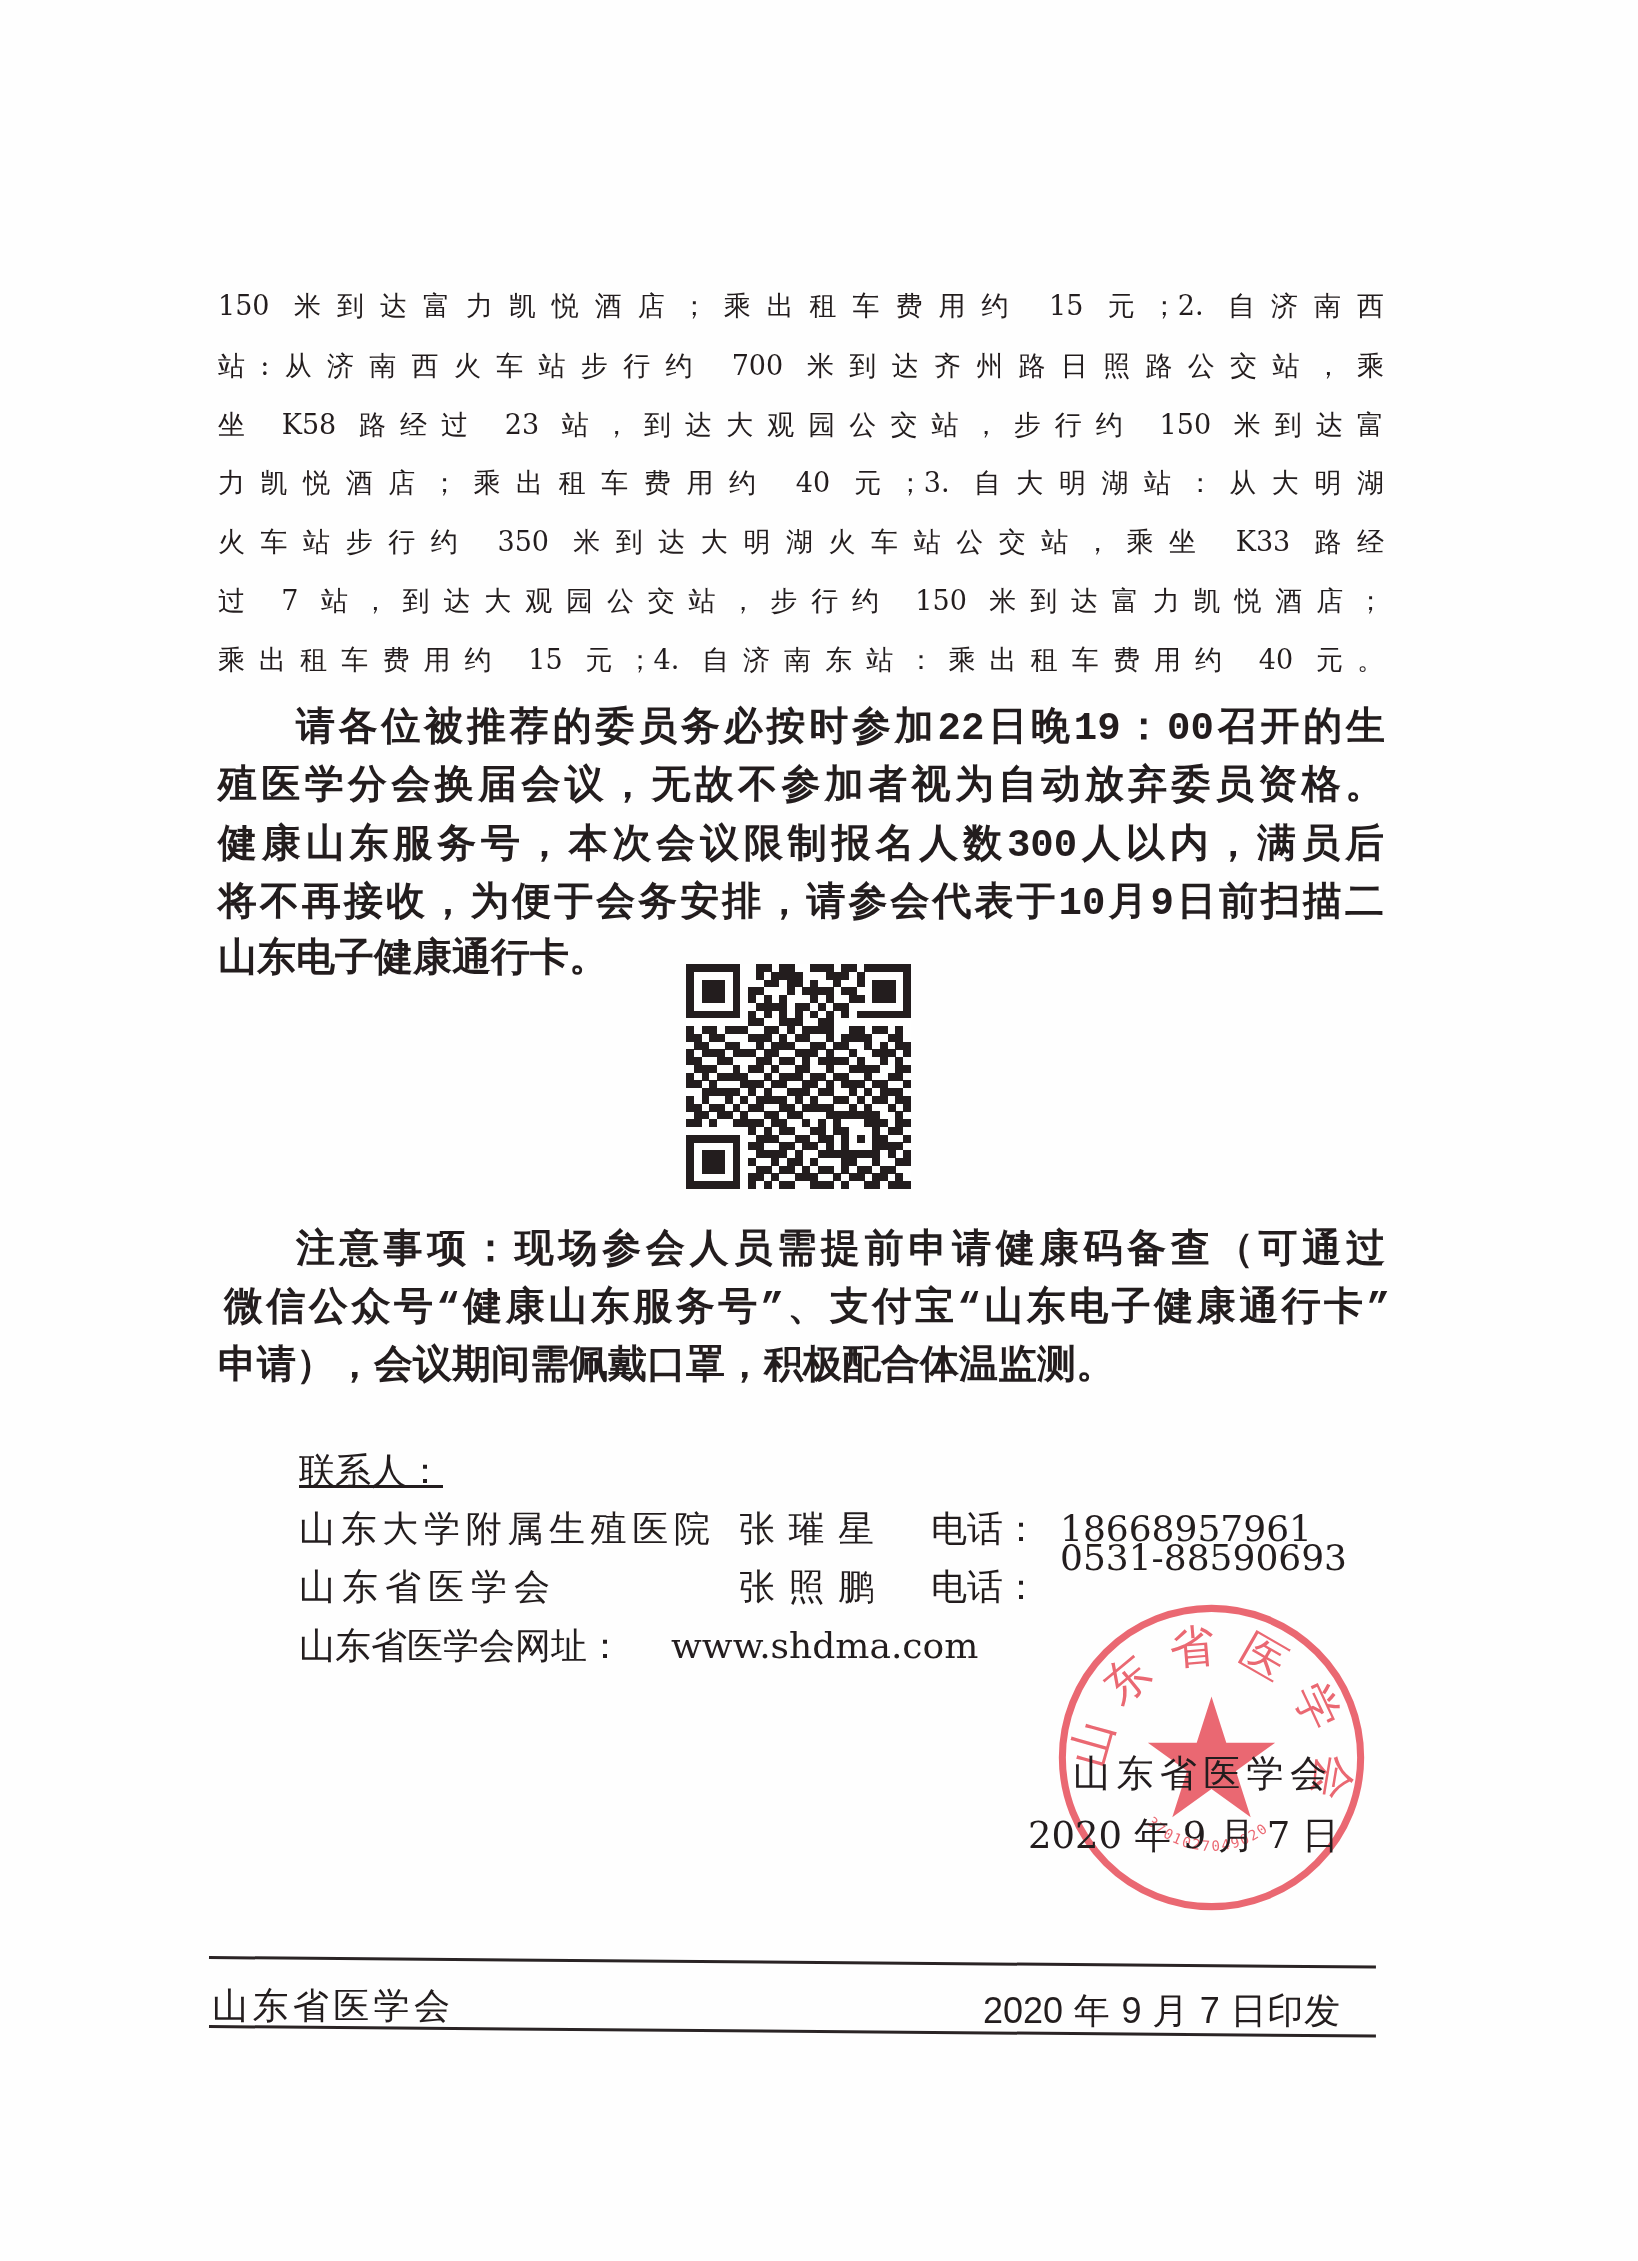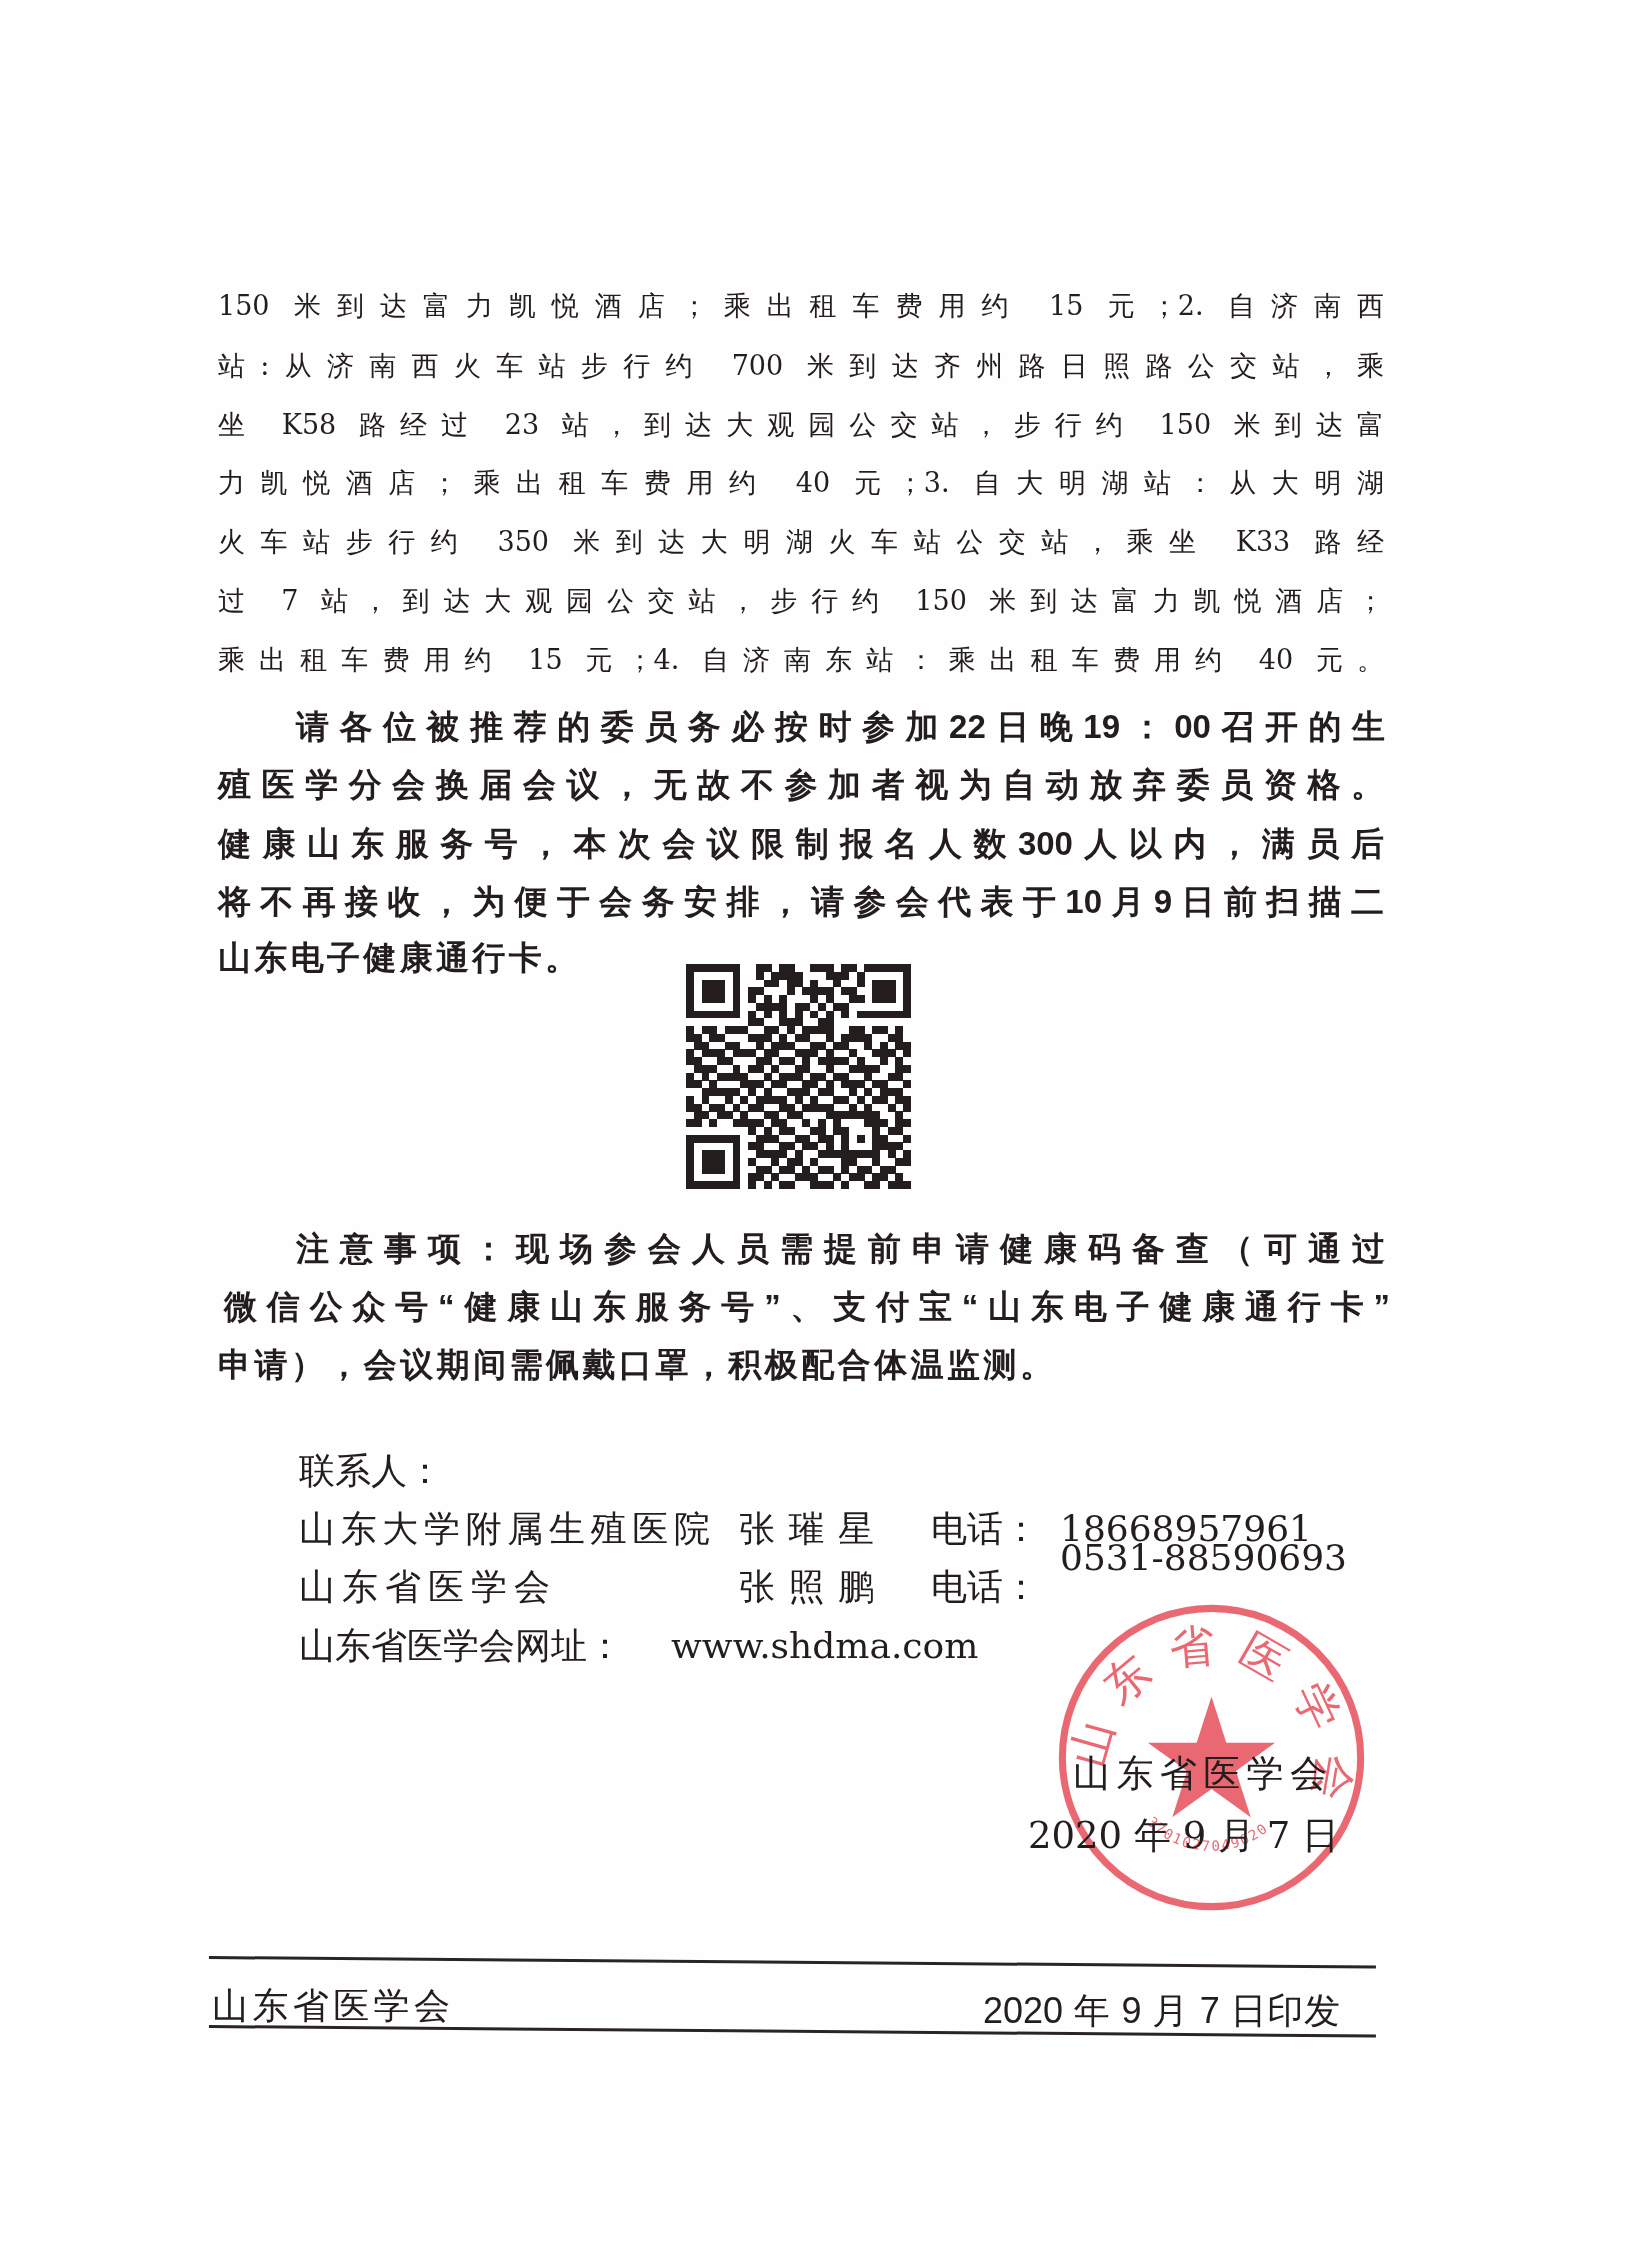--- a/index.html
+++ b/index.html
@@ -7,21 +7,21 @@
   .page { position: absolute; left: 0; top: 0; width: 1638px; height: 2261px; background: #fefefe; }
   .line {
     position: absolute;
     white-space: nowrap;
     color: #231d1e;
     text-align: justify;
     text-align-last: justify;
     line-height: 1;
   }
   .serif { font-family: "DejaVu Serif", "Liberation Serif", serif; font-size: 27px; }
-  .bold { font-family: Liberation Sans, sans-serif; font-weight: bold; font-size: 33px; }
+  .bold { font-family: Liberation Mono, monospace; font-weight: bold; font-size: 39px; }
   .contact { font-family: "DejaVu Serif", "Liberation Serif", serif; font-size: 36px; color: #231d1e; position: absolute; white-space: nowrap; line-height: 1; }
   .left-last { text-align-last: left; }
   #qr { position: absolute; left: 686px; top: 964px; width: 225px; height: 225px; }
   #stamp { position: absolute; left: 1054px; top: 1600px; width: 315px; height: 315px; }
   .rule { position: absolute; height: 3.2px; background: #2a2425; transform-origin: 0 0; }
   .footer-text { position: absolute; font-family: "Liberation Sans", "DejaVu Sans", sans-serif; font-size: 36px; color: #231d1e; white-space: nowrap; line-height: 1; }
   .sig { position: absolute; font-family: "DejaVu Serif", "Liberation Serif", serif; font-size: 37px; color: #231d1e; white-space: nowrap; line-height: 1; z-index: 3; }
 </style>
 </head>
 <body>
@@ -524,21 +524,21 @@
       <rect x="28" y="28" width="1.02" height="1.02" fill="#231d1e"></rect>
     </svg>
 
   <div>
     <div class="line bold" style="left:296px; top:1232px; width:1089px;">注意事项：现场参会人员需提前申请健康码备查（可通过</div>
     <div class="line bold" style="left:224px; top:1290px; width:1166px;">微信公众号“健康山东服务号”、支付宝“山东电子健康通行卡”</div>
     <div class="line bold" style="left:218px; top:1348px; width:835px;">申请），会议期间需佩戴口罩，积极配合体温监测。</div>
   </div>
 
   <div>
-    <div class="contact" style="left:299px; top:1453px;">联系人：</div>
+    <div class="contact" style="left:299px; top:1453px;text-decoration:underline;">联系人：</div>
 
     <div class="contact" style="left:299px; top:1511px; width:411px; text-align:justify; text-align-last:justify;">山东大学附属生殖医院</div>
     <div class="contact" style="left:739px; top:1511px; width:135px; text-align-last:justify;">张璀星</div>
     <div class="contact" style="left:931px; top:1511px;">电话：</div>
     <div class="contact" style="left:1060px; top:1511px;">18668957961</div>
 
     <div class="contact" style="left:299px; top:1569px; width:251px; text-align-last:justify;">山东省医学会</div>
     <div class="contact" style="left:739px; top:1569px; width:135px; text-align-last:justify;">张照鹏</div>
     <div class="contact" style="left:931px; top:1569px;">电话：</div>
     <div class="contact" style="left:1060px; top:1540px;text-align:right;">0531-88590693</div>

